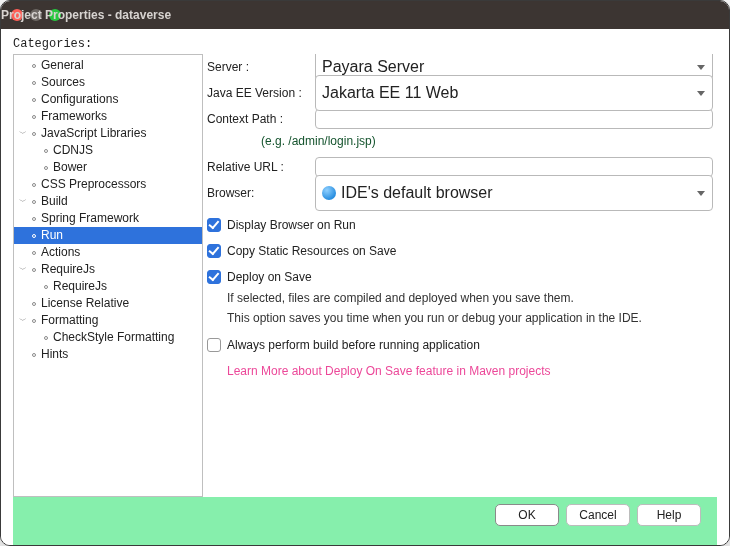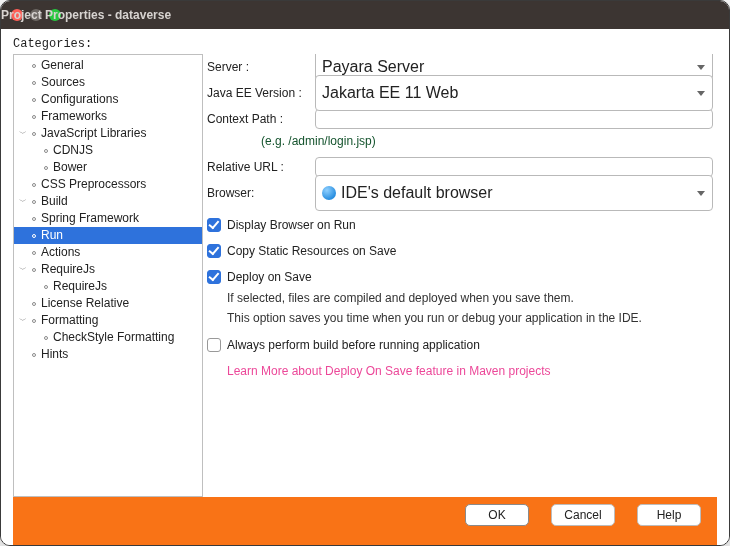--- a/index.html
+++ b/index.html
@@ -93,21 +93,21 @@
     color:#ec4899; font-size:12px;
     padding: 8px 0 0 20px; display:inline-block; cursor:pointer;
   }
   .globe {
     width:14px; height:14px; border-radius:50%;
     background: radial-gradient(circle at 35% 30%, #8fd0ff 0%, #2a8fe0 70%);
     margin-right:5px; flex:0 0 14px;
   }
   .footer {
     height:48px; border-top:0; display:flex; justify-content:flex-end;
-    align-items:center; gap:22px; padding:0 16px 12px 0; background:#f97316;
+    align-items:center; gap:7px; padding:0 16px 12px 0; background:#86efac;
   }
   .btn {
     height:22px; min-width:64px; padding:0 12px;
     border:1px solid #bcbcbc; border-radius:5px; background:#fff;
     font-size:12px; display:flex; align-items:center; justify-content:center;
     cursor:pointer;
   }
   .btn.primary { border-color:#8a8a8a; }
 </style>
 </head>

